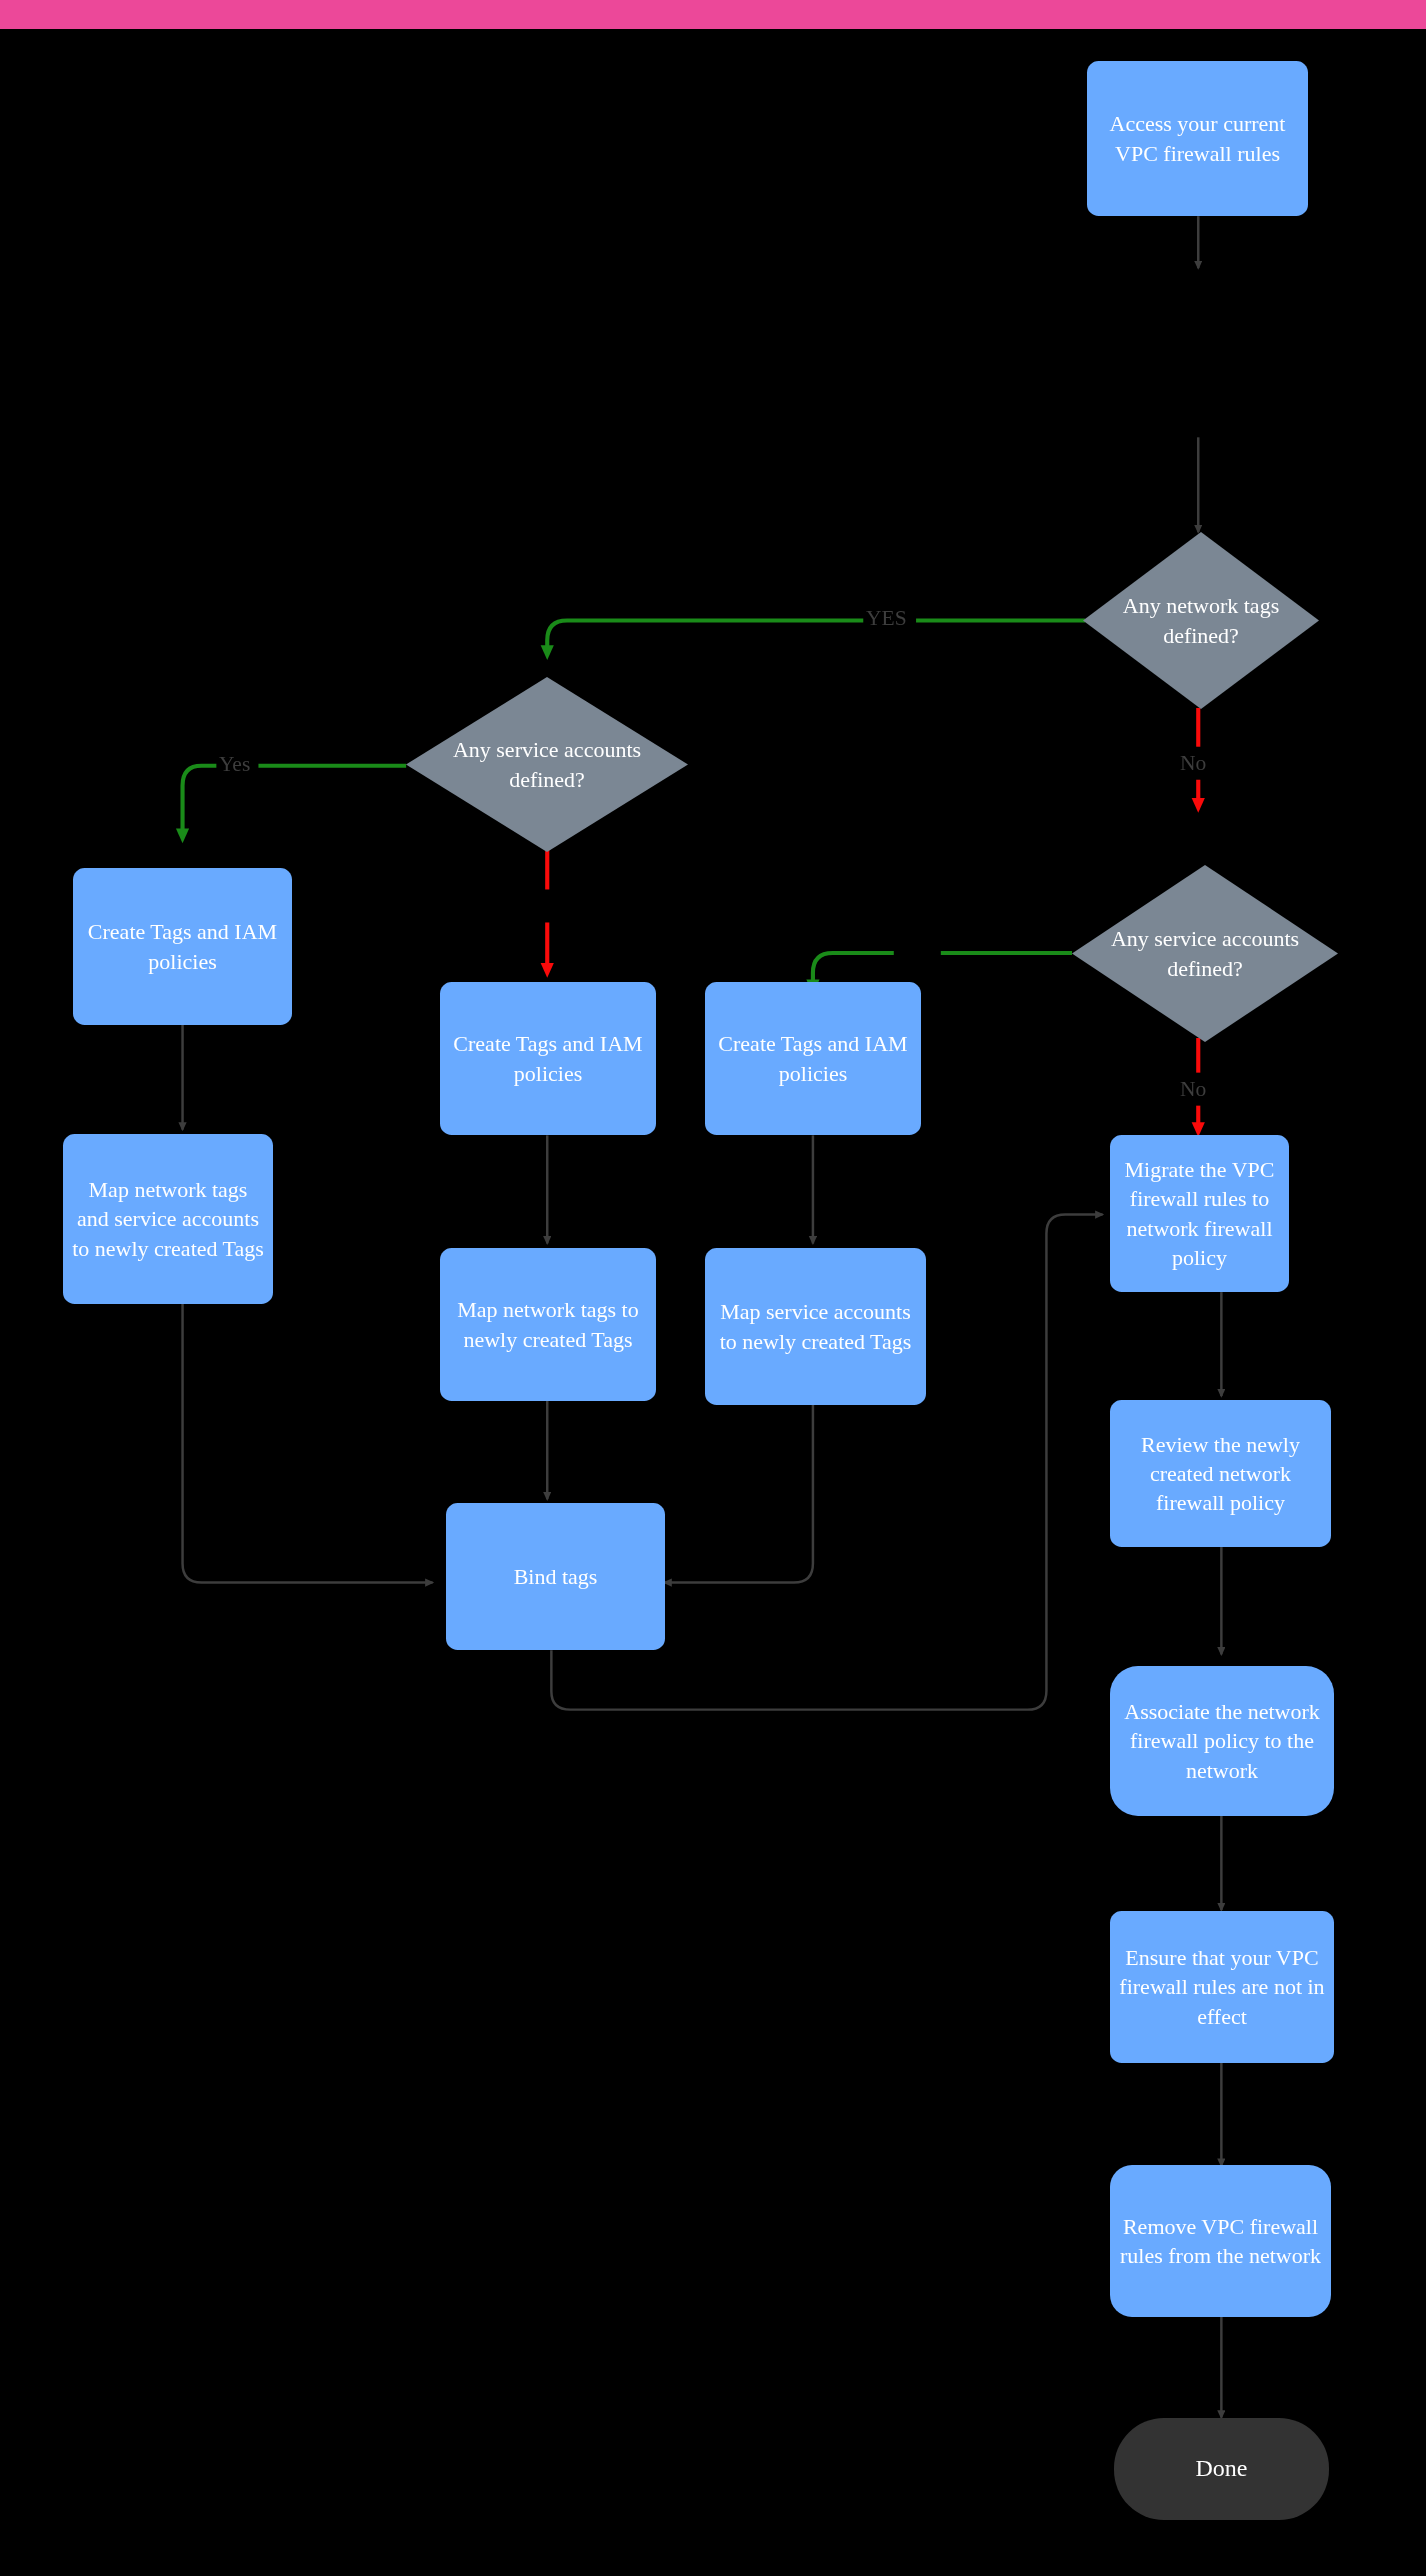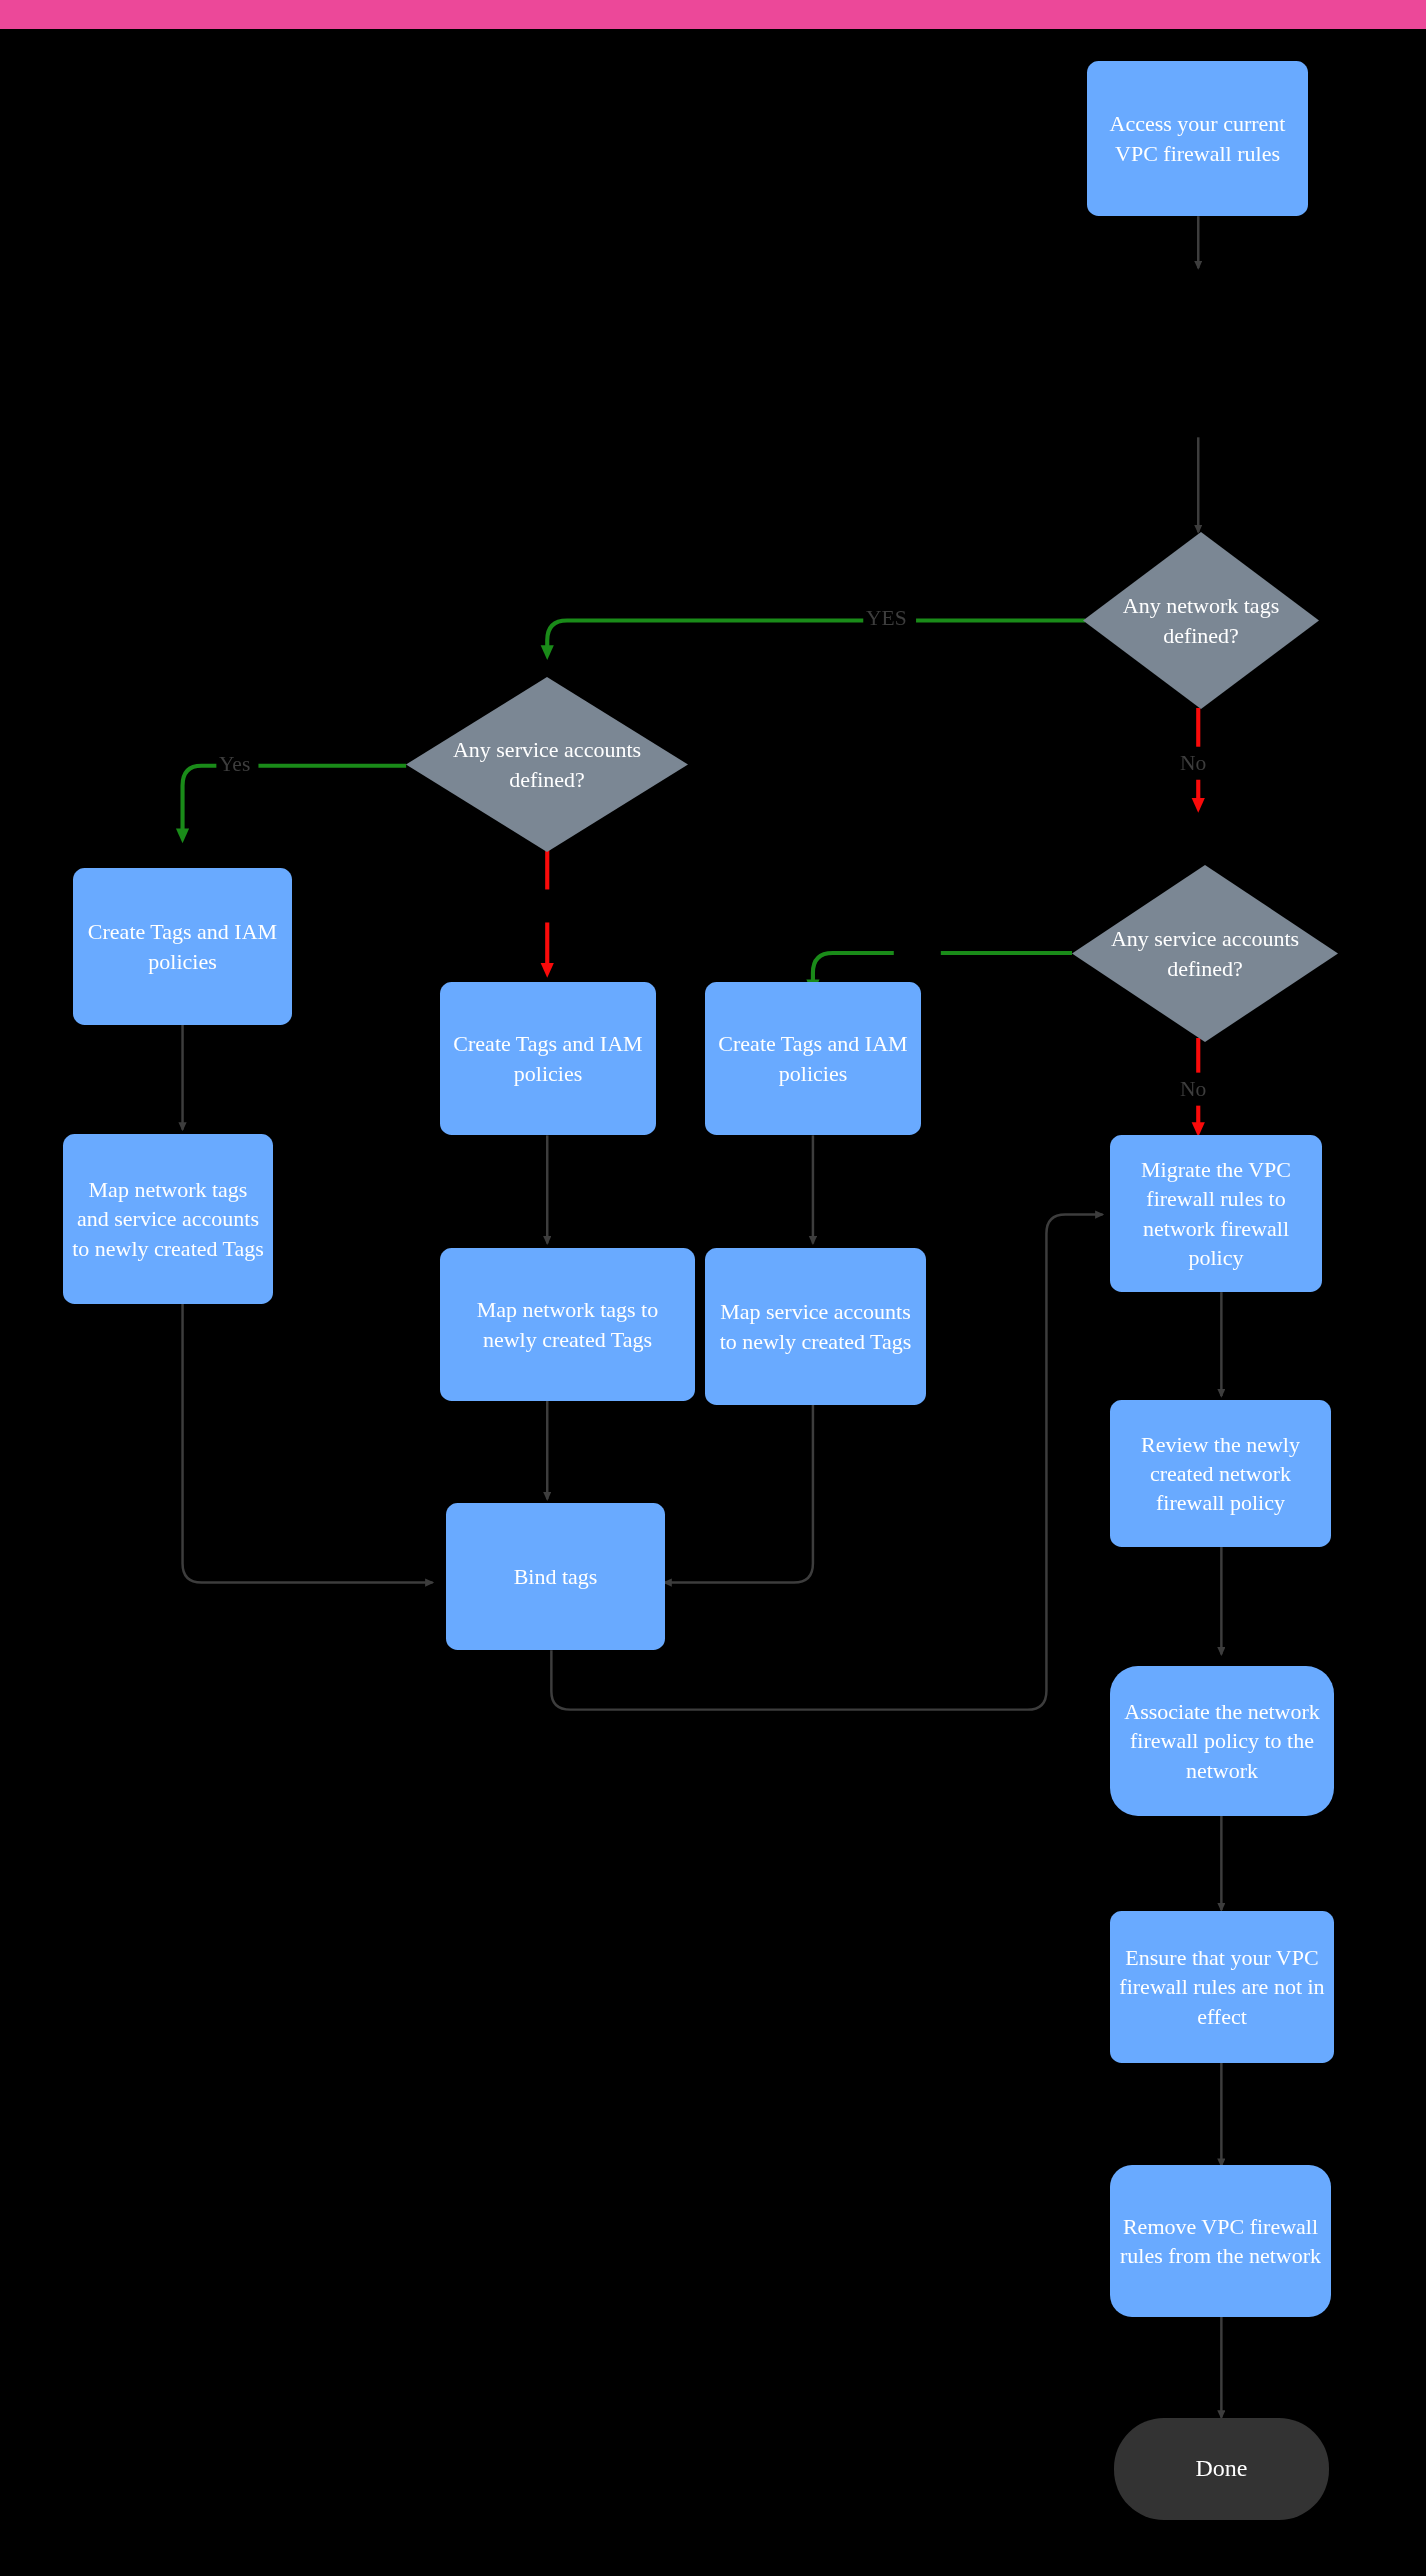--- a/index.html
+++ b/index.html
@@ -171,33 +171,33 @@
   </div>
 
   <div class="node proc" style="left:440px; top:982px; width:216px; height:153px;">
     <span>Create Tags and IAM policies</span>
   </div>
 
   <div class="node proc" style="left:705px; top:982px; width:216px; height:153px;">
     <span>Create  Tags and IAM policies</span>
   </div>
 
-  <div class="node proc" style="left:440px; top:1248px; width:255px; height:153px;">
+  <div class="node proc" style="left:440px; top:1248px; width:216px; height:153px;">
     <span>Map network tags to newly created Tags</span>
   </div>
 
   <div class="node proc" style="left:705px; top:1248px; width:221px; height:157px;">
     <span>Map service accounts  to newly created Tags</span>
   </div>
 
   <div class="node proc" style="left:446px; top:1503px; width:219px; height:147px;">
     <span>Bind tags</span>
   </div>
 
-  <div class="node proc" style="left:1110px; top:1135px; width:212px; height:157px;">
+  <div class="node proc" style="left:1110px; top:1135px; width:179px; height:157px;">
     <span>Migrate the VPC firewall rules to network firewall policy</span>
   </div>
 
   <div class="node proc" style="left:1110px; top:1400px; width:221px; height:147px;">
     <span>Review the newly created network firewall policy</span>
   </div>
 
   <div class="node proc" style="left:1110px; top:1666px; width:224px; height:150px;border-radius:28px;">
     <span>Associate the network firewall policy to the network</span>
   </div>

